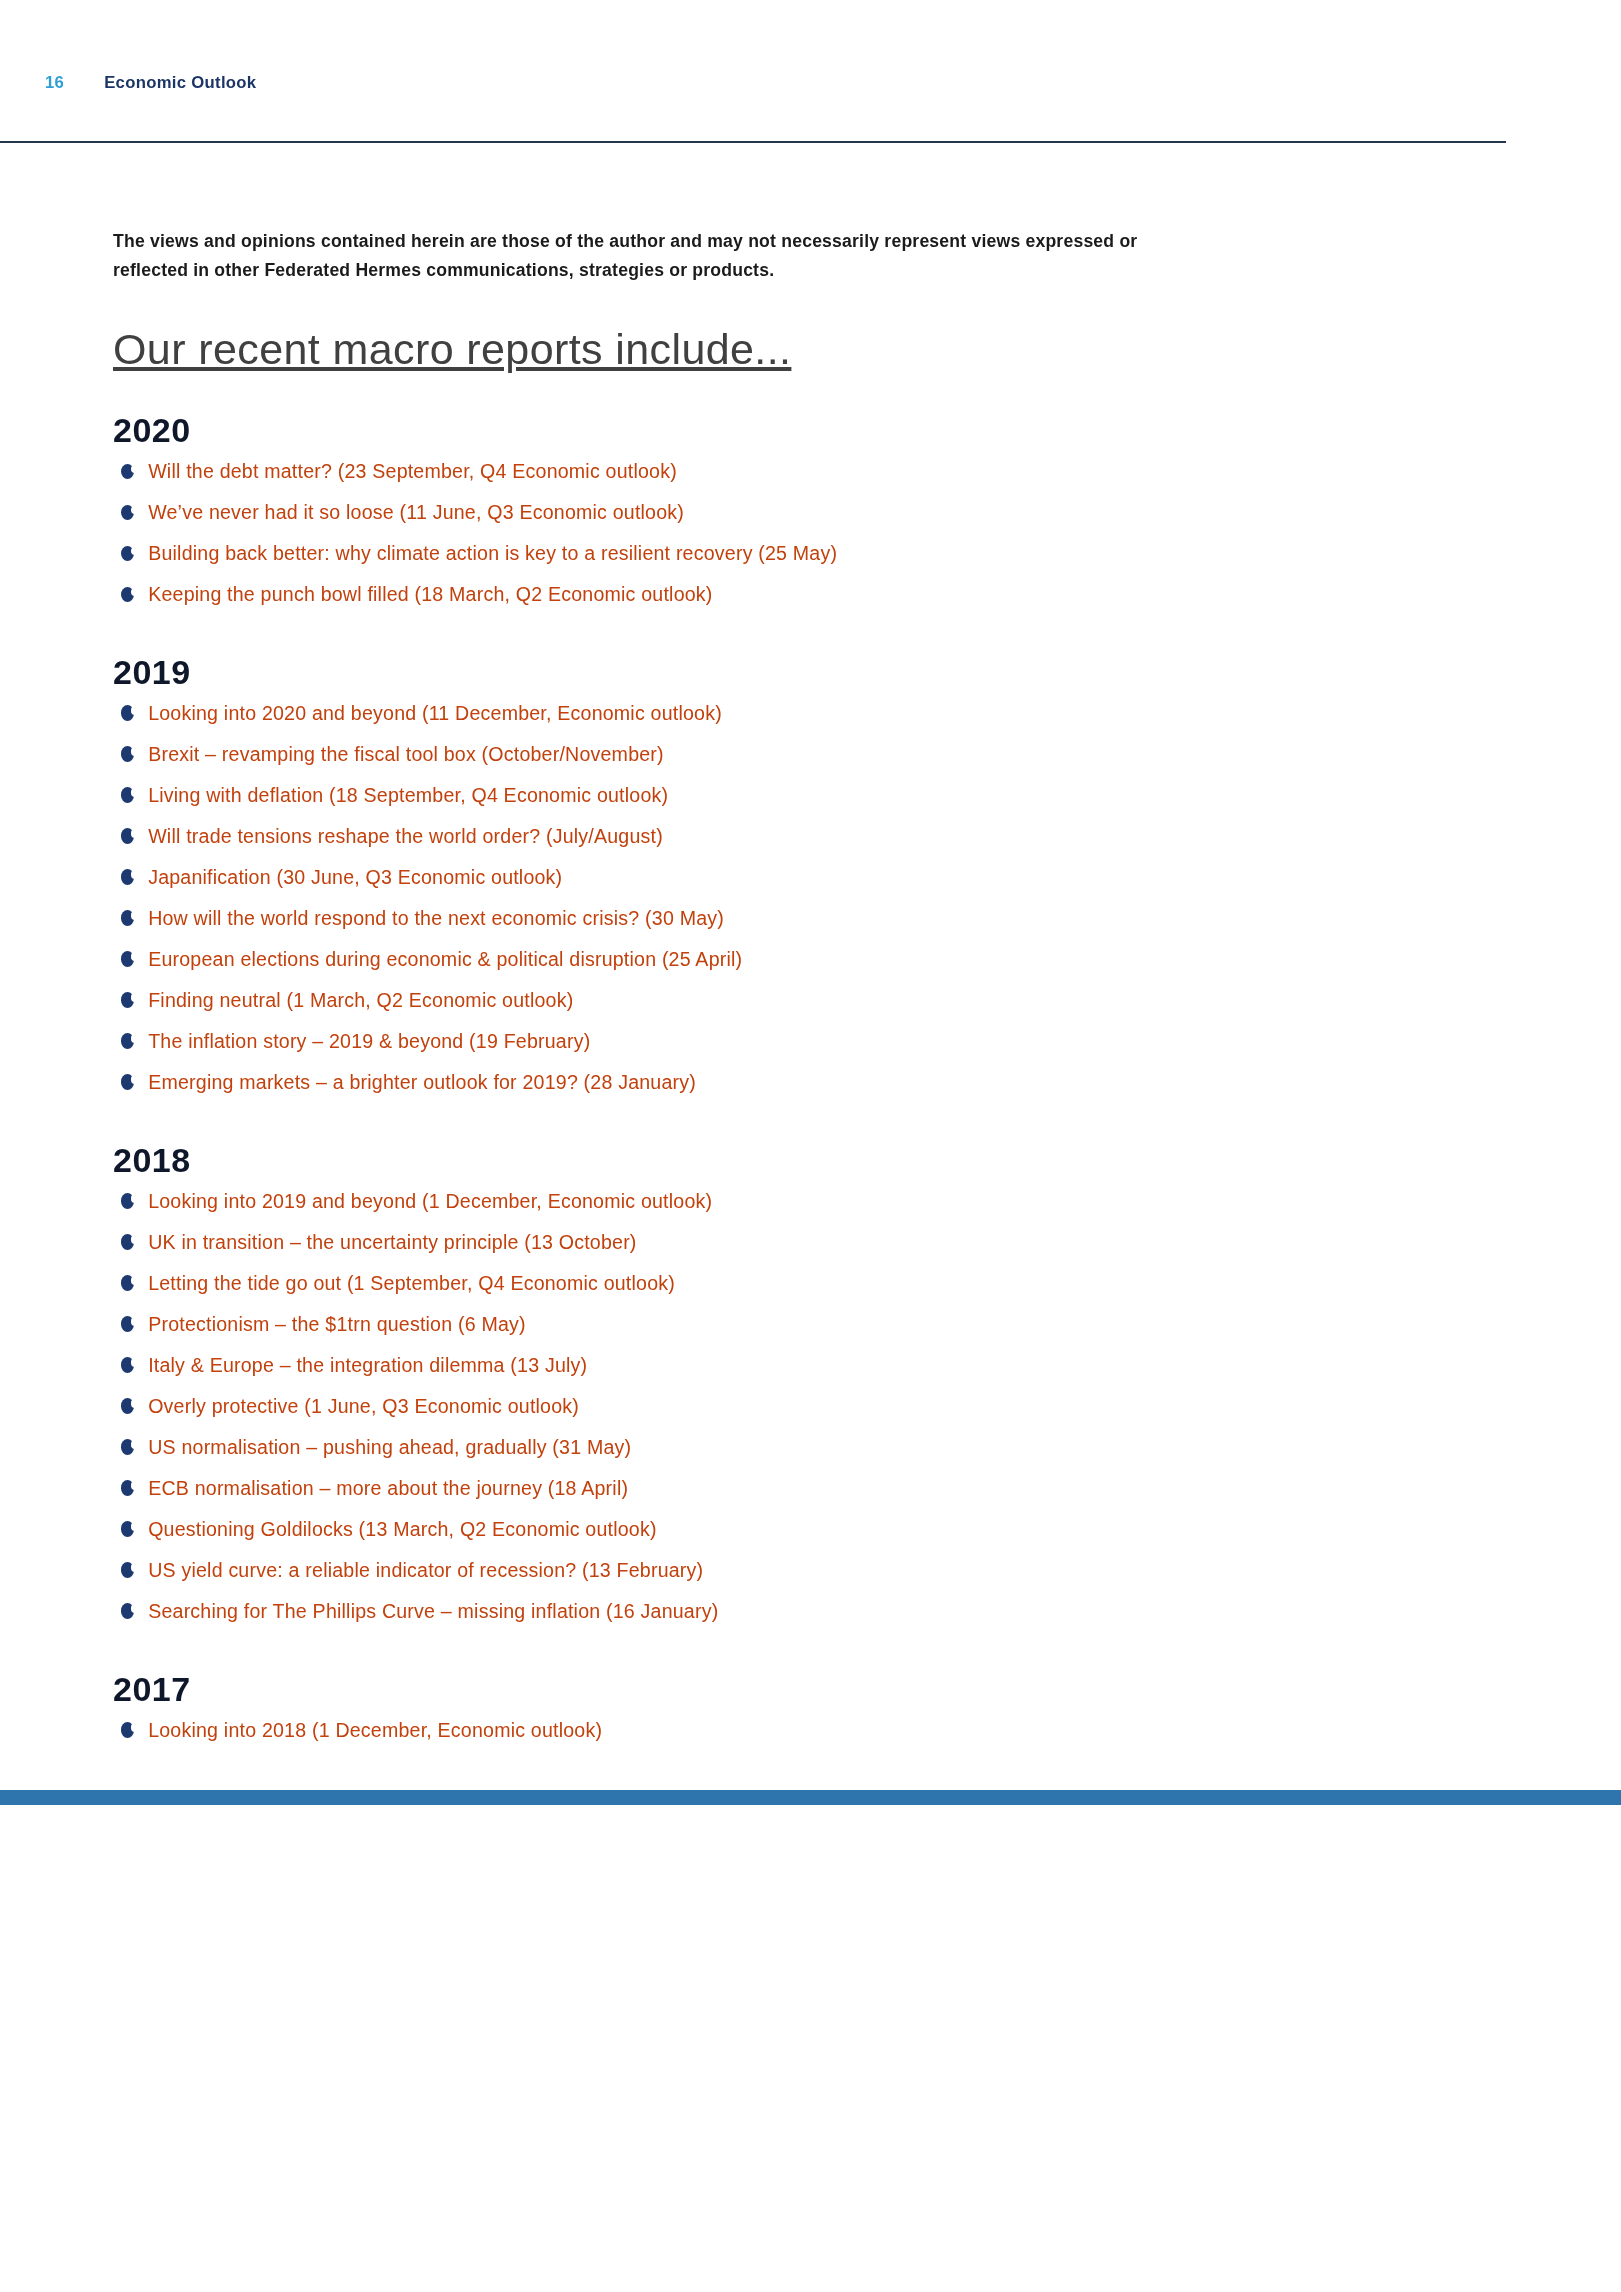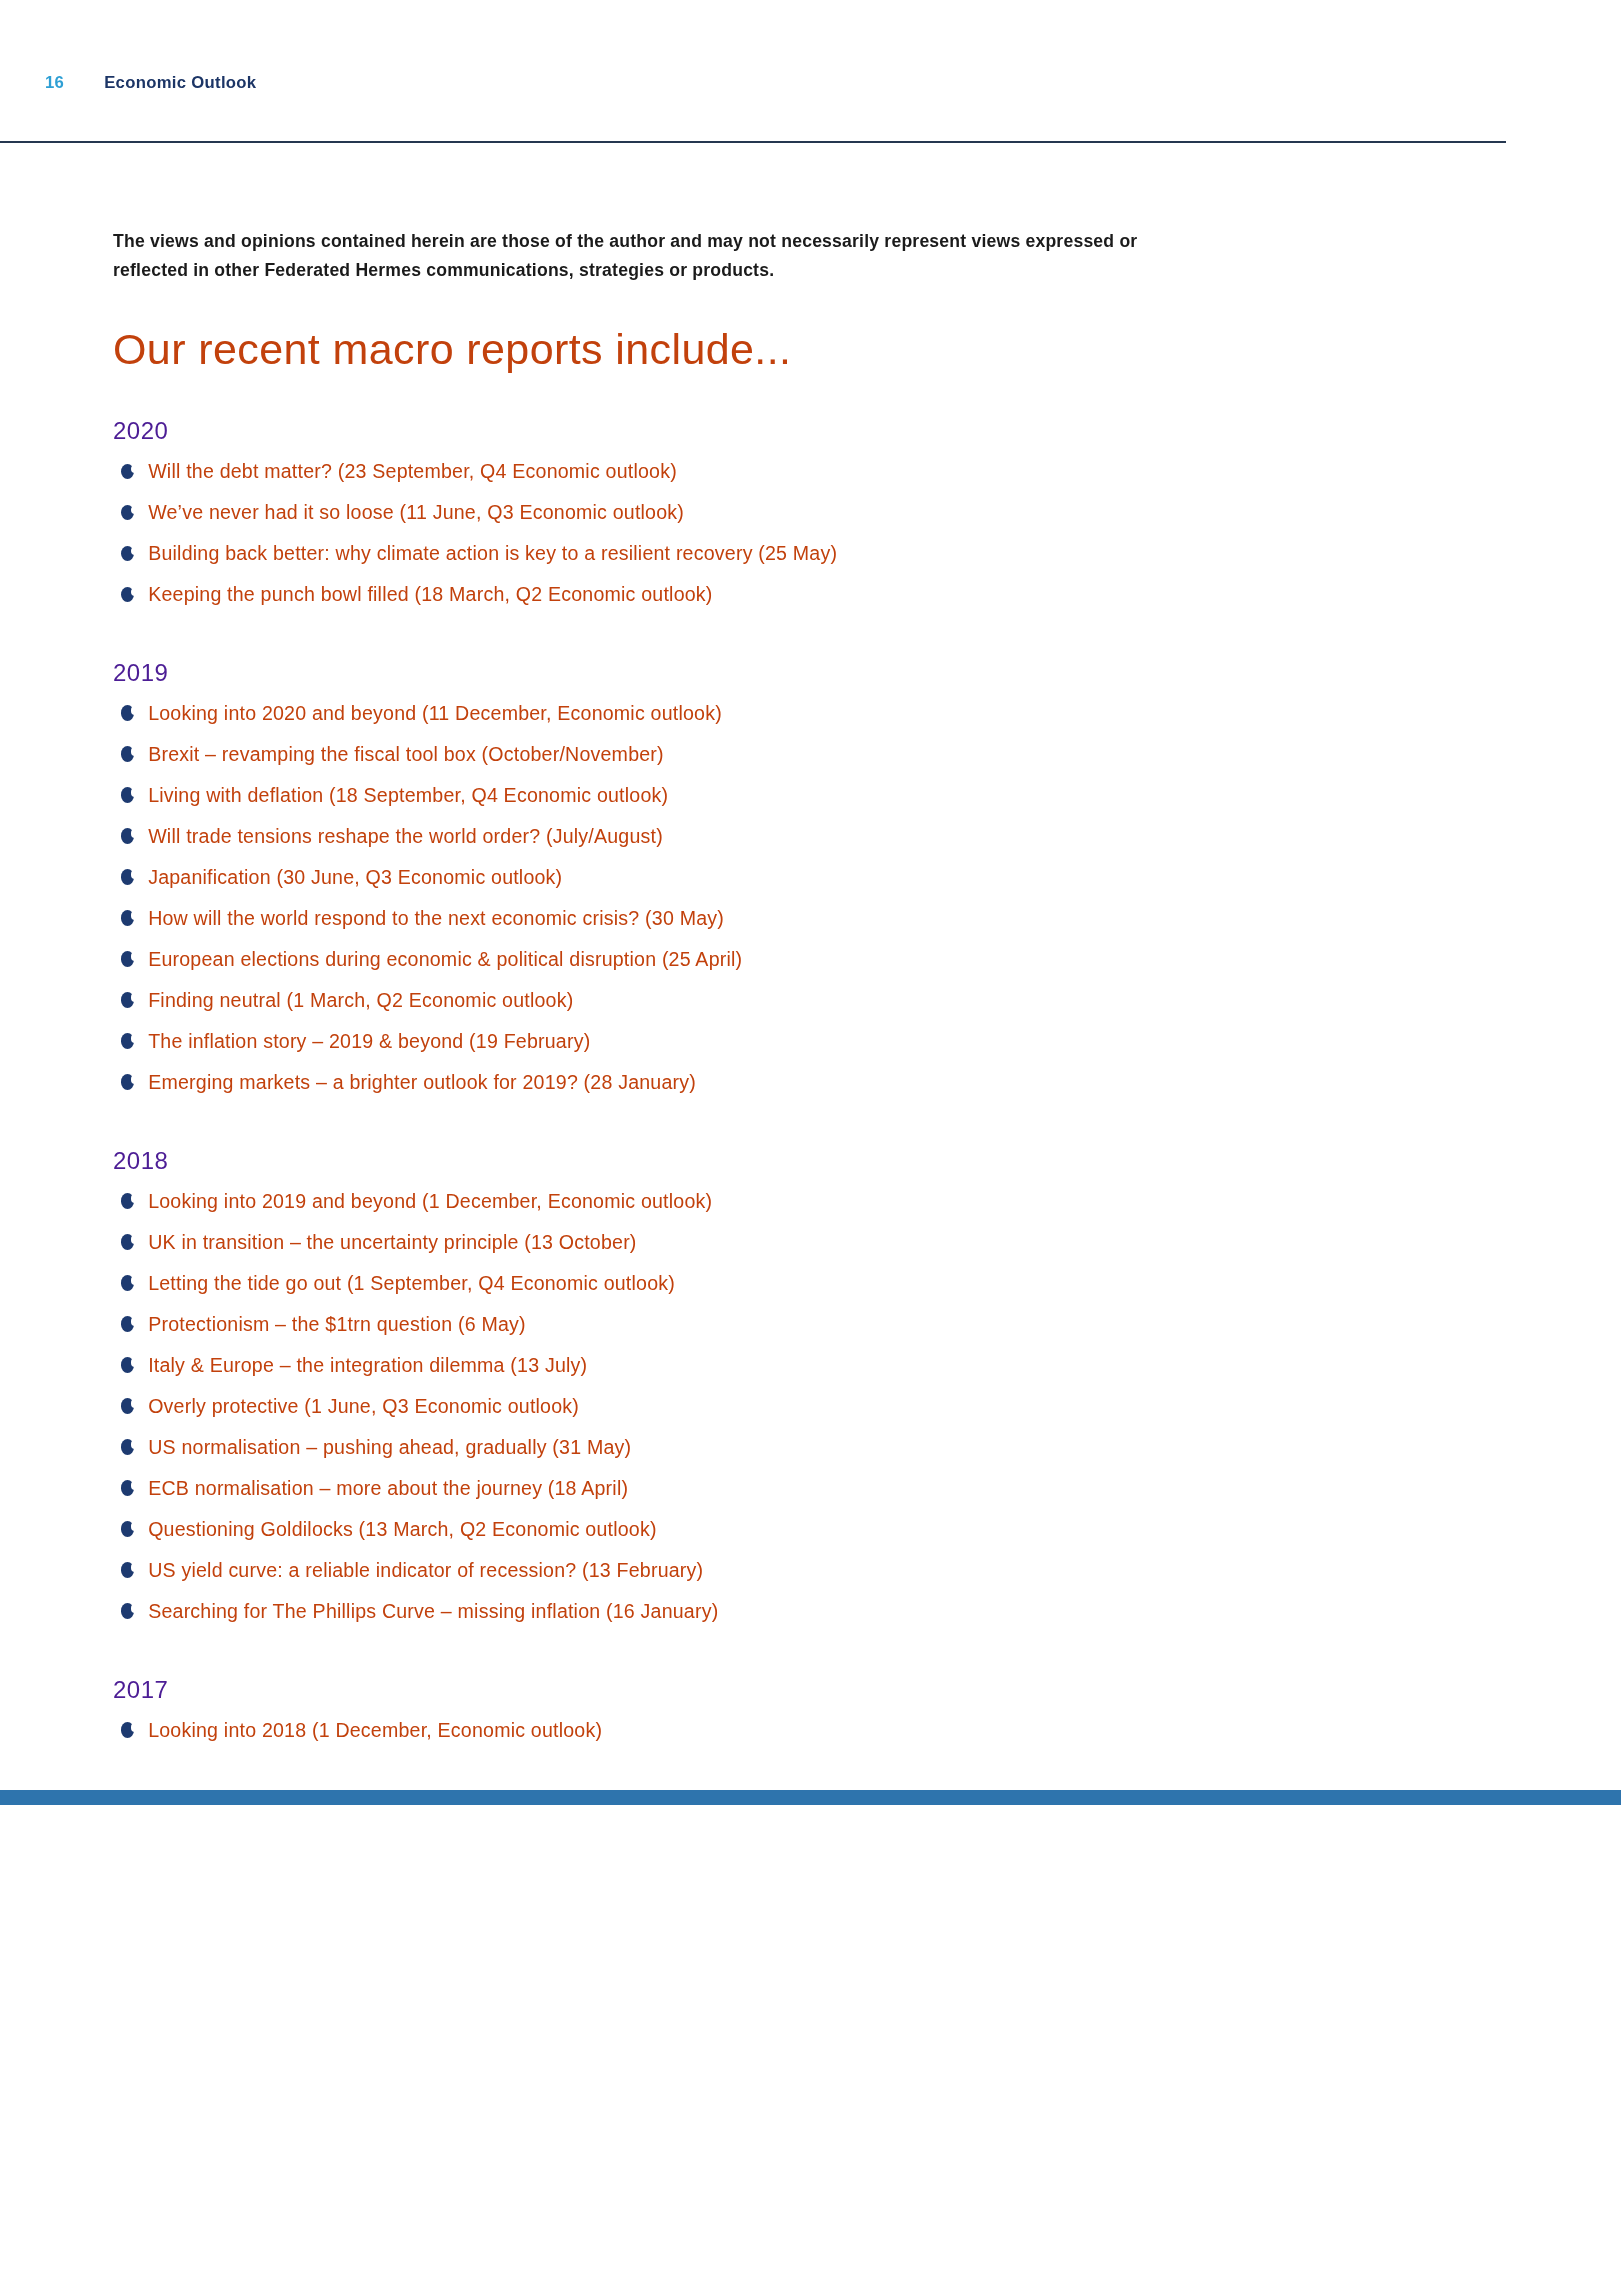--- a/index.html
+++ b/index.html
@@ -27,27 +27,27 @@
   }
   .content {
     position:absolute; top:227px; left:113px; width:1397px;
   }
   .disclaimer {
     font-size:17.6px; font-weight:bold; color:#1b1b1b; line-height:29px;
     letter-spacing:0.2px;
   }
   .main-heading {
     margin-top:37px;
-    font-size:43px; font-weight:300; color:#c2410c;
-    line-height:55px; letter-spacing:0.4px;
+    font-size:43px; font-weight:300; color:#404040;
+    line-height:55px; letter-spacing:0.4px;text-decoration:underline;
   }
   .year-block { margin-top:41px; }
   .year-block.first { margin-top:37px; }
   .year-heading {
-    font-size:24px; font-weight:normal; color:#4c1d95;
+    font-size:34px; font-weight:bold; color:#0f172a;
     line-height:33px; letter-spacing:0.5px;
     margin-bottom:3.9px;
   }
   ul.report-list { list-style:none; }
   ul.report-list li {
     display:flex; align-items:center; gap:13.7px;
     min-height:41px;
     font-size:19.6px; font-weight:400; color:#c2410c;
     letter-spacing:0.2px;
   }

